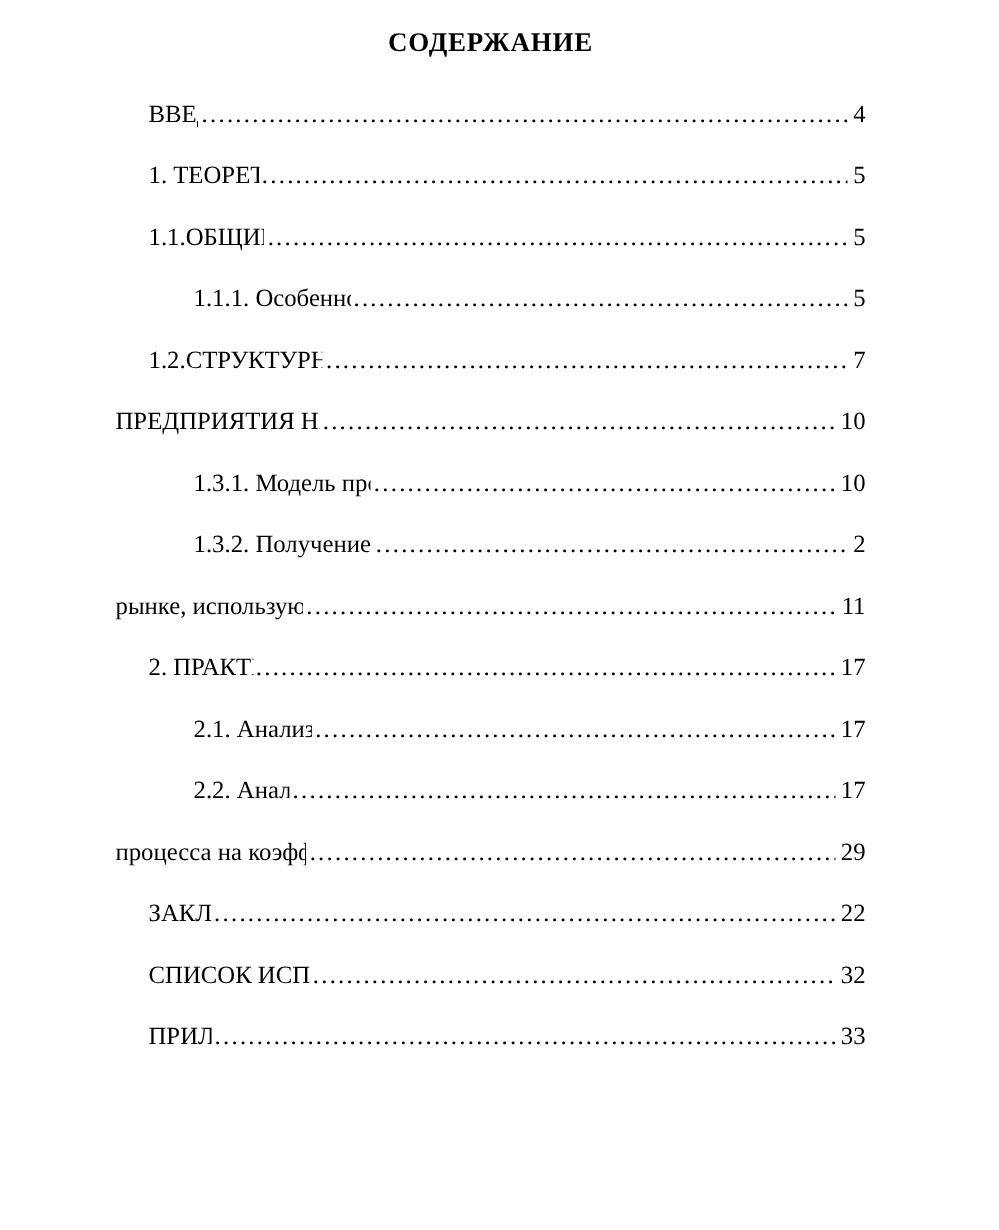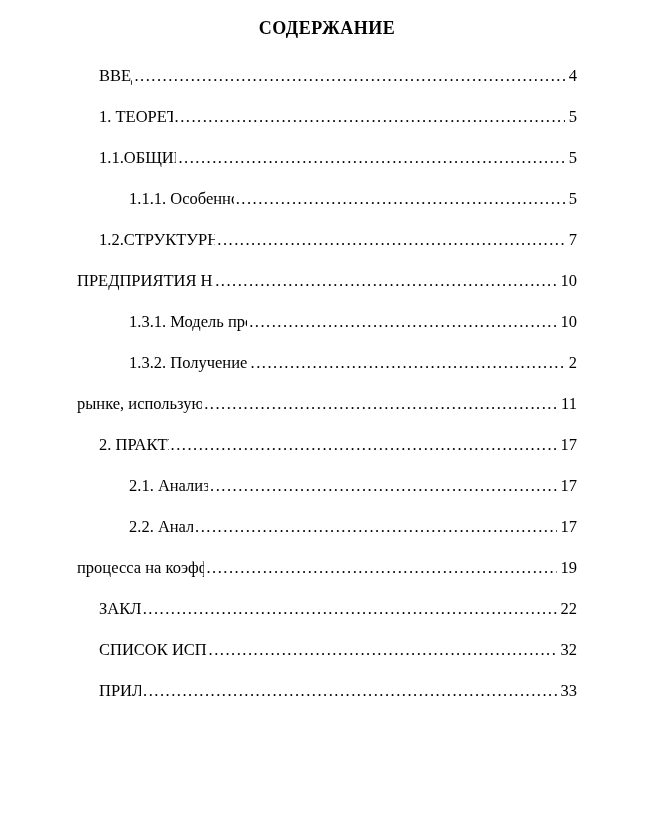--- a/index.html
+++ b/index.html
@@ -131,21 +131,21 @@
         <div class="line indent-1 last">
           <span class="text">2.2. Анализ рынка дуополии</span>
           <span class="dots"></span>
           <span class="page-num">17</span>
         </div>
       </div>
       <div class="entry">
         <div class="line cont last">
           <span class="text">процесса на коэффициент конкурентоспособности фирмы</span>
           <span class="dots"></span>
-          <span class="page-num">19</span>
+          <span class="page-num">29</span>
         </div>
       </div>
       <div class="entry">
         <div class="line indent-0 last">
           <span class="text">ЗАКЛЮЧЕНИЕ</span>
           <span class="dots"></span>
           <span class="page-num">22</span>
         </div>
       </div>
       <div class="entry">

